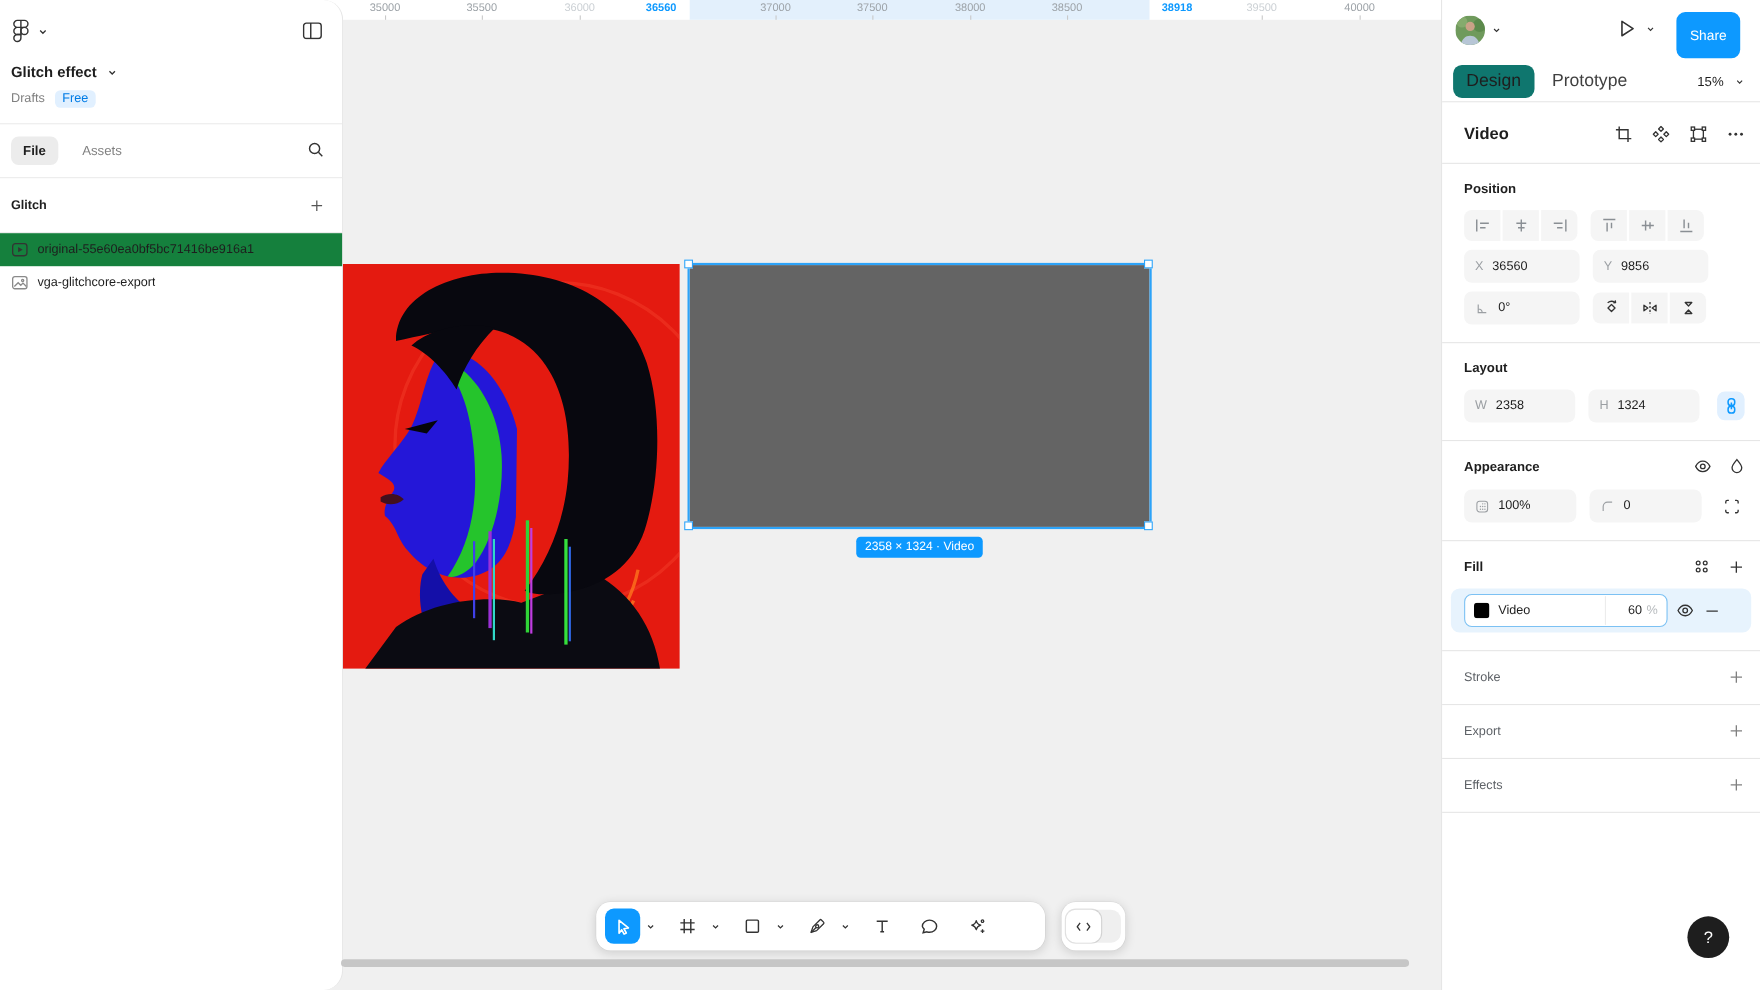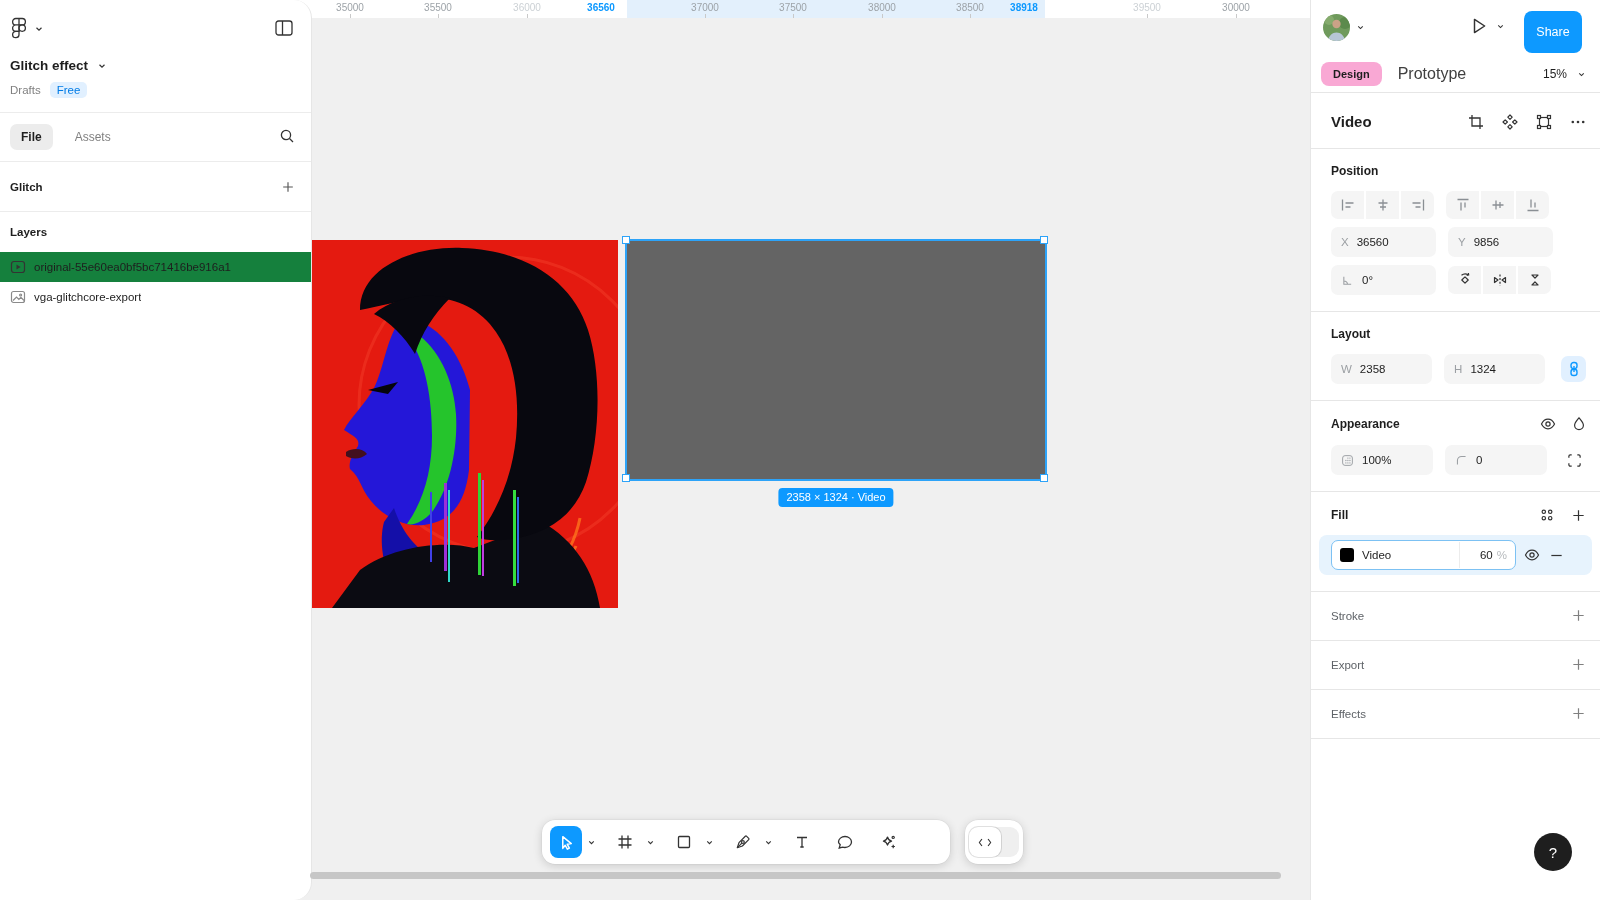--- a/index.html
+++ b/index.html
@@ -74,21 +74,21 @@
   .inspector { position:absolute; left:1310px; top:0; width:290px; height:900px; background:#fff;
     border-left:1px solid #e6e6e6; z-index:5; }
   .ins-top { position:relative; height:56px; }
   .avatar-wrap { position:absolute; left:12px; top:14px; display:flex; align-items:center; gap:6px; cursor:pointer; }
   .avatar { width:27px; height:27px; border-radius:50%; overflow:hidden; }
   .present-wrap { position:absolute; left:160px; top:17px; display:flex; align-items:center; gap:9px; cursor:pointer; }
   .share-btn { position:absolute; right:18px; top:11px; width:58px; height:42px; background:#0d99ff; color:#fff;
     font-size:12.5px; font-weight:500; border:none; border-radius:8px; cursor:pointer; }
   .ins-tabs { position:relative; display:flex; align-items:center; height:37px; padding:0 10px; gap:4px;
     border-bottom:1px solid #e6e6e6; }
-  .ins-tab-active { font-size:11px; font-weight:700; background:#f9a8d4; border-radius:8px; padding:6px 12px; cursor:pointer; }
+  .ins-tab-active { font-size:16px; font-weight:400; background:#0f766e; border-radius:8px; padding:6px 12px; cursor:pointer; }
   .ins-tab { font-size:16px; color:#404040; padding:6px 12px; cursor:pointer; }
   .zoom-wrap { position:absolute; right:14px; display:flex; align-items:center; gap:10px; cursor:pointer; }
   .zoom-val { font-size:12px; color:#1e1e1e; }
   .section { border-bottom:1px solid #e6e6e6; padding:15px 14px 16px 20px; }
   .sec-head { display:flex; align-items:center; justify-content:space-between; }
   .sec-title { font-size:12px; font-weight:700; }
   .sec-title.muted { font-weight:500; color:#5f6368; font-size:11.5px; }
   .sec-icons { display:flex; align-items:center; gap:16px; }
   .icon-btn { width:24px; height:24px; display:flex; align-items:center; justify-content:center; cursor:pointer; border-radius:6px; }
   .ins-title-row { display:flex; align-items:center; justify-content:space-between; padding:20px 14px 18px 20px; border-bottom:1px solid #e6e6e6; }
@@ -166,23 +166,20 @@
   <div class="sb-divider"></div>
   <div class="sb-row">
     <span class="lbl">Glitch</span>
     <span class="ic">
       <svg width="14" height="14" viewBox="0 0 16 16" fill="none" stroke="#555" stroke-width="1.3">
           <path d="M8 2.5v11M2.5 8h11"></path>
         </svg>
     </span>
   </div>
   <div class="sb-divider"></div>
-  <div class="layers-head">
-    <span class="lbl" style="font-size:11.5px;font-weight:700">Layers</span>
-  </div>
   <div class="layer-row selected">
     <span class="ic">
       <svg width="16" height="16" viewBox="0 0 16 16" fill="none" stroke="#333" stroke-width="1.2">
         <rect x="1.5" y="2.5" width="13" height="11" rx="2.5"></rect>
         <path d="M6.5 5.6 10.6 8 6.5 10.4Z" fill="#333" stroke="none"></path>
       </svg>
     </span>
     <span class="layer-name">original-55e60ea0bf5bc71416be916a1</span>
   </div>
   <div class="layer-row">
@@ -239,23 +236,23 @@
   <div class="ruler-h">
     <div class="hl-h"></div>
     <span class="rl" style="left:74px">35000</span>
     <span class="rl" style="left:162px">35500</span>
     <span class="rl faint" style="left:251px">36000</span>
     <span class="rl active" style="left:325px">36560</span>
     <span class="rl" style="left:429px">37000</span>
     <span class="rl" style="left:517px">37500</span>
     <span class="rl" style="left:606px">38000</span>
     <span class="rl" style="left:694px">38500</span>
-    <span class="rl active" style="left:748px">38918</span>
+    <span class="rl active" style="left:794px">38918</span>
     <span class="rl faint" style="left:871px">39500</span>
-    <span class="rl" style="left:960px">30000</span>
+    <span class="rl" style="left:960px">40000</span>
     <i class="rt" style="left:74px"></i>
       <i class="rt" style="left:162px"></i>
       <i class="rt" style="left:251px"></i>
     <i class="rt" style="left:429px"></i>
       <i class="rt" style="left:517px"></i>
       <i class="rt" style="left:606px"></i>
     <i class="rt" style="left:694px"></i>
       <i class="rt" style="left:871px"></i>
       <i class="rt" style="left:960px"></i>
   </div>

